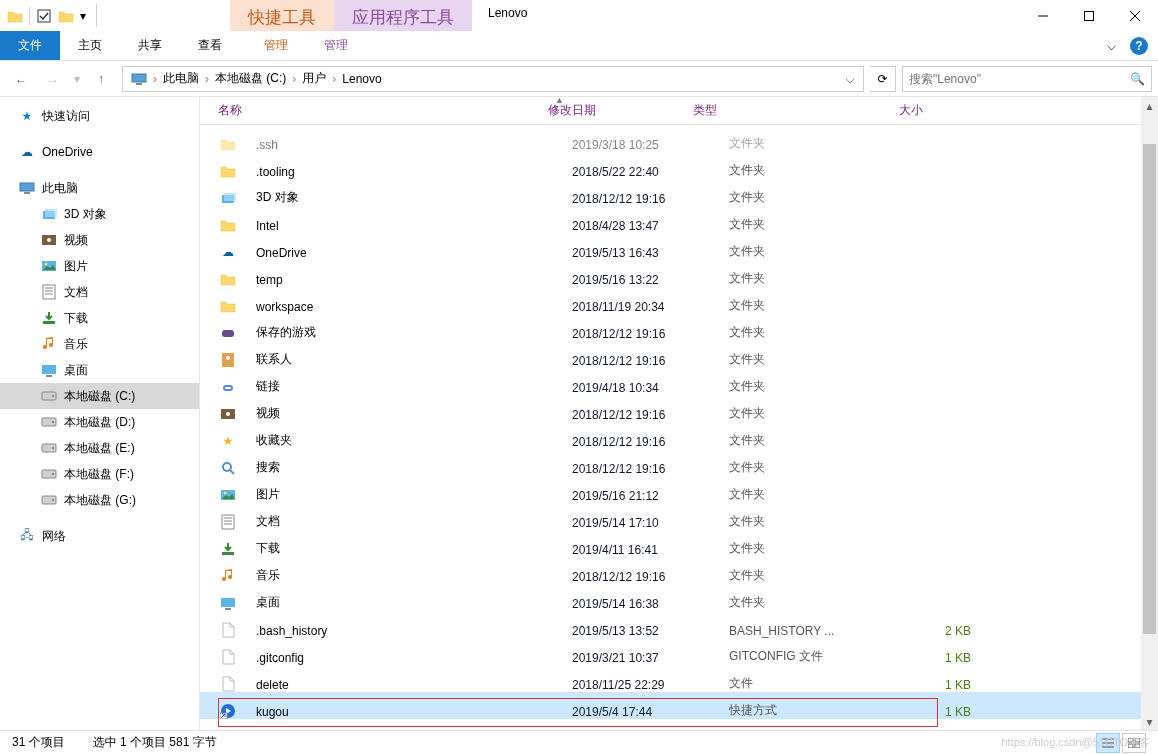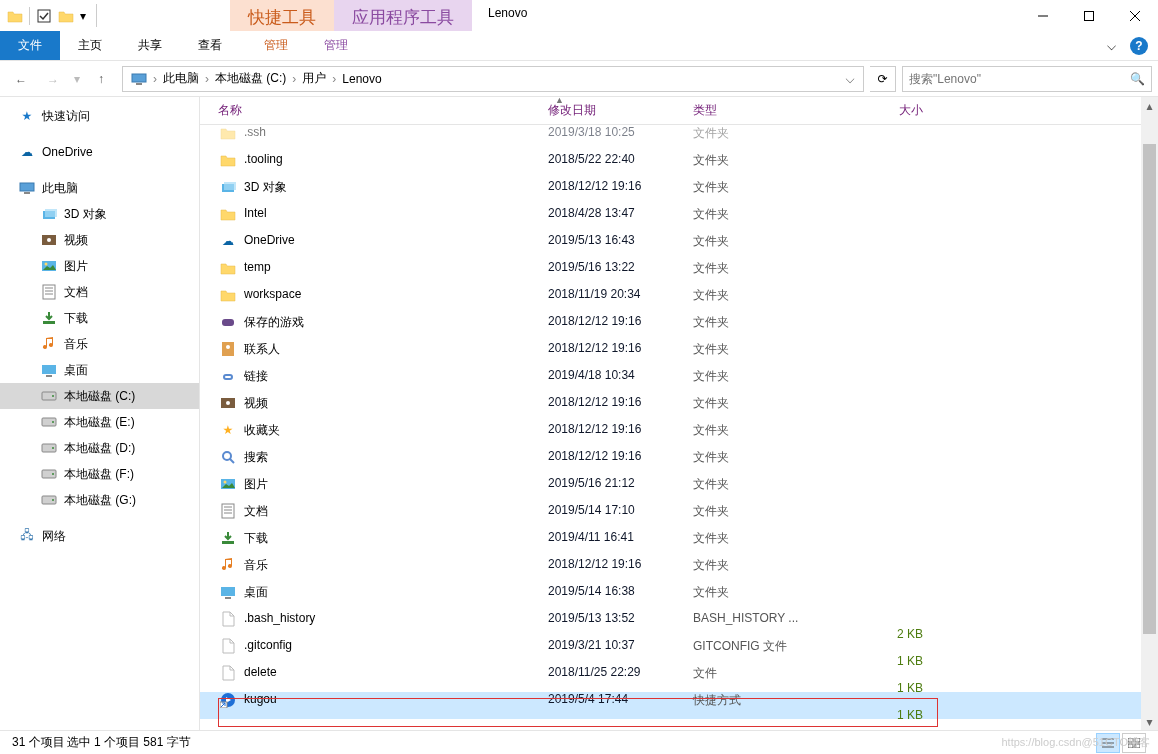--- a/index.html
+++ b/index.html
@@ -49,31 +49,31 @@
 .content { flex: 1; display: flex; flex-direction: column; overflow: hidden; position: relative; }
 .col-headers { display: flex; height: 28px; border-bottom: 1px solid #e5e5e5; align-items: center; padding-left: 18px; }
 .col-h { cursor: pointer; color: #701a75; }
 .col-name { width: 330px; }
 .col-date { width: 145px; }
 .col-type { width: 150px; }
 .col-size { width: 90px; text-align: right; padding-right: 10px; }
 .sort-ind { position: absolute; left: 355px; top: -2px; color: #777; font-size: 9px; }
 
 .file-list { flex: 1; overflow-y: auto; }
-.file-row { display: flex; align-items: flex-start; height: 27px; padding-left: 18px; cursor: pointer; position: relative; }
+.file-row { display: flex; align-items: flex-end; height: 27px; padding-left: 18px; cursor: pointer; position: relative; gap: 12px; }
 .file-row.selected { background: #cce8ff; }
 .file-icon { width: 20px; height: 16px; display: flex; align-items: center; justify-content: center; margin-right: 6px; }
 .file-name { width: 304px; white-space: nowrap; overflow: hidden; }
 .file-date { width: 145px; color: #0f172a; }
 .file-type { width: 150px; color: #555; }
 .file-size { width: 90px; color: #4d7c0f; text-align: right; padding-right: 10px; margin-top: 16px; }
 
 .highlight-box { position: absolute; border: 1px solid #d33; pointer-events: none; left: 218px; top: 698px; width: 720px; height: 29px; z-index: 5; }
 
-.statusbar { position: absolute; bottom: 0; left: 0; right: 0; height: 24px; border-top: 1px solid #e5e5e5; display: flex; align-items: center; padding: 0 12px; gap: 2px; background: #fff; }
+.statusbar { position: absolute; bottom: 0; left: 0; right: 0; height: 24px; border-top: 1px solid #e5e5e5; display: flex; align-items: center; padding: 0 12px; gap: 28px; background: #fff; }
 .status-right { margin-left: auto; display: flex; gap: 2px; }
 .view-btn { width: 24px; height: 20px; border: 1px solid #ccc; display: flex; align-items: center; justify-content: center; cursor: pointer; }
 .view-btn.active { background: #cce8ff; border-color: #99d1ff; }
 
 .watermark { position: absolute; right: 8px; bottom: 4px; color: #ccc; font-size: 11px; }
 
 .vscroll { position: absolute; right: 0; top: 0; bottom: 0; width: 17px; background: #f0f0f0; display: flex; flex-direction: column; }
 .vscroll-arrow { height: 17px; display: flex; align-items: center; justify-content: center; cursor: pointer; color: #666; }
 .vscroll-track { flex: 1; position: relative; }
 .vscroll-thumb { position: absolute; left: 2px; right: 2px; top: 30px; height: 490px; background: #c2c2c2; cursor: pointer; }
@@ -274,30 +274,30 @@
           </span>
           <span>本地磁盘 (C:)</span>
         </div>
         <div class="tree-item indent">
           <span class="tree-icon">
             <svg width="16" height="12">
               <rect x="1" y="2" width="14" height="8" rx="1" fill="#d0d0d0" stroke="#888"></rect>
               <circle cx="12" cy="6" r="1" fill="#3a8a3a"></circle>
             </svg>
           </span>
-          <span>本地磁盘 (E:)</span>
+          <span>本地磁盘 (D:)</span>
         </div>
         <div class="tree-item indent">
           <span class="tree-icon">
             <svg width="16" height="12">
               <rect x="1" y="2" width="14" height="8" rx="1" fill="#d0d0d0" stroke="#888"></rect>
               <circle cx="12" cy="6" r="1" fill="#3a8a3a"></circle>
             </svg>
           </span>
-          <span>本地磁盘 (D:)</span>
+          <span>本地磁盘 (E:)</span>
         </div>
         <div class="tree-item indent">
           <span class="tree-icon">
             <svg width="16" height="12">
               <rect x="1" y="2" width="14" height="8" rx="1" fill="#d0d0d0" stroke="#888"></rect>
               <circle cx="12" cy="6" r="1" fill="#3a8a3a"></circle>
             </svg>
           </span>
           <span>本地磁盘 (F:)</span>
         </div>

